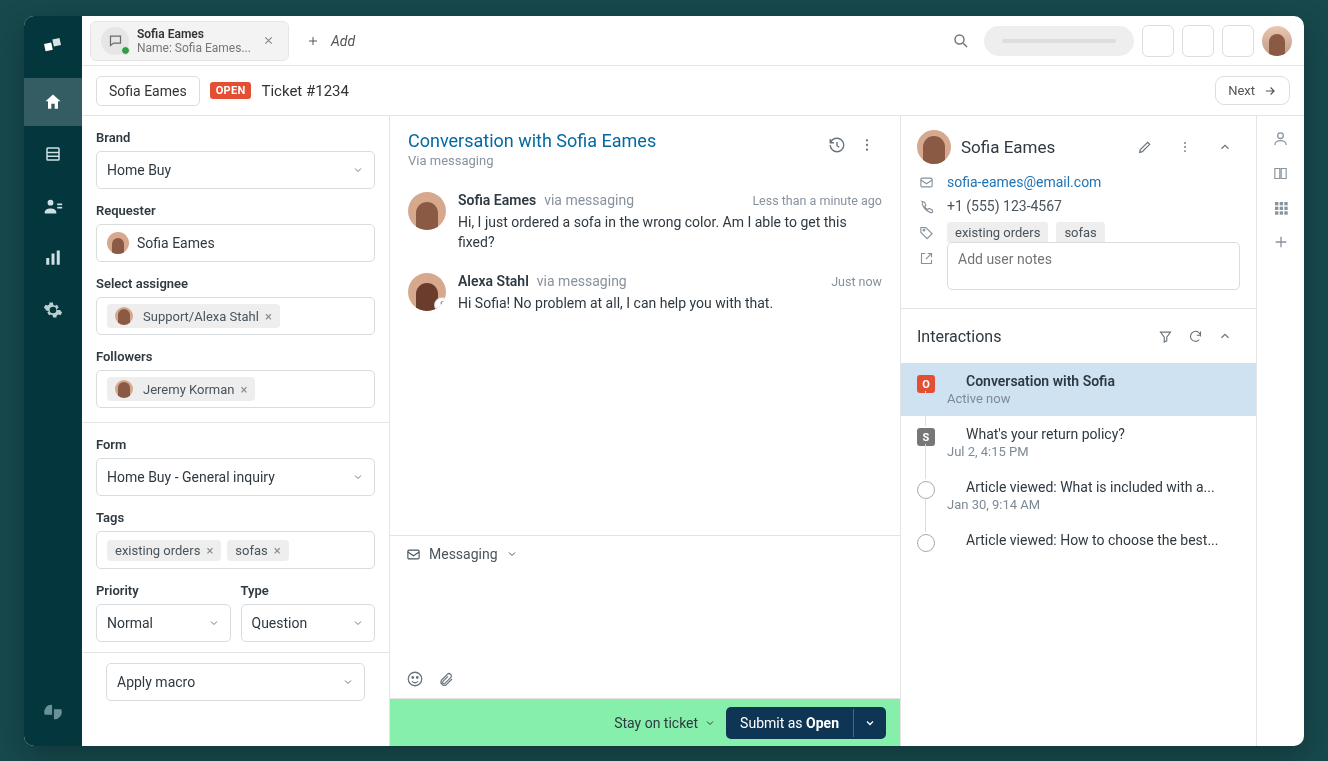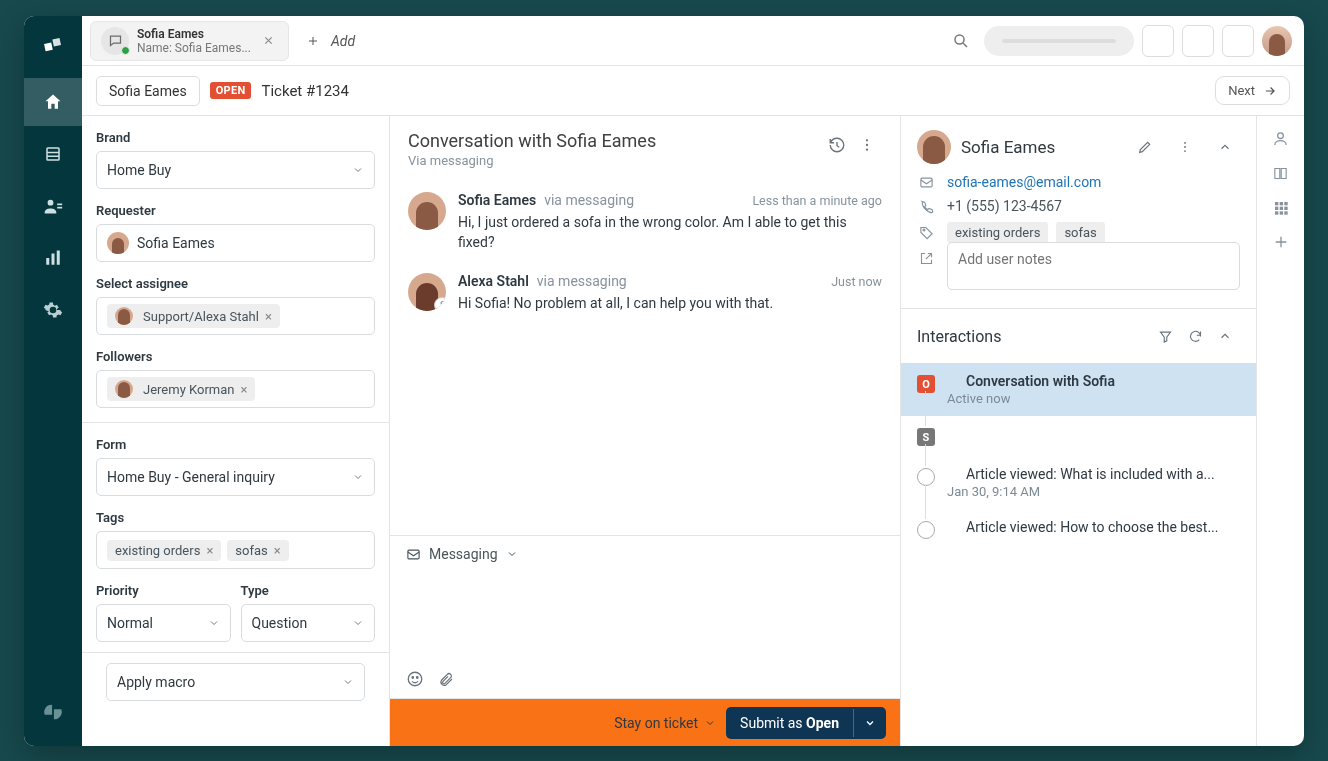--- a/index.html
+++ b/index.html
@@ -55,21 +55,21 @@
 .hr { height: 1px; background: #e4e4e4; margin: 4px -14px 14px; }
 .two { display: flex; gap: 10px; }
 .two .field { flex: 1; margin-bottom: 10px;}
 .macro-bar { border-top: 1px solid #e4e4e4; padding: 10px 24px; margin: 0 -14px; }
 .macro-bar .select { height: 38px; }
 
 
 .conv { flex: 1; display: flex; flex-direction: column; min-width: 0; }
 .conv-head { padding: 14px 18px 10px; display: flex; align-items: flex-start; }
 .conv-head .titles { flex: 1; }
-.conv-title { font-size: 18px; color: #404040; margin-bottom: 2px; }
+.conv-title { font-size: 18px; color: #0369a1; margin-bottom: 2px; }
 .conv-sub { font-size: 13px; color: #87929d; }
 .iconbtn { width: 30px; height: 30px; display: flex; align-items: center; justify-content: center; color: #68737d; cursor: pointer; border-radius: 4px; }
 .msgs { padding: 4px 18px 10px; flex: 1; overflow-y: auto; }
 .msg { display: flex; gap: 12px; padding: 10px 0; }
 .av { width: 38px; height: 38px; border-radius: 50%; flex: none; background:#d6a98f; overflow:hidden; display:flex; align-items:flex-end; justify-content:center; position:relative;}
 .av::after{content:""; width:22px; height:28px; background:#8b5a44; border-radius:11px 11px 0 0;}
 .av.agent::after{background:#6b3b2b;}
 .av .agent-b { position:absolute; bottom:-2px; right:-4px; width:16px; height:16px; border-radius:50%; background:#fff; border:1px solid #ccc; display:flex; align-items:center; justify-content:center; color:#777;}
 .mhead { display: flex; align-items: baseline; gap: 8px; }
 .mname { font-weight: 600; color: #2f3941; font-size: 14px; }
@@ -103,21 +103,21 @@
 .irow .mark { width: 18px; height: 18px; flex: none; border-radius: 3px; display: flex; align-items: center; justify-content: center; font-size: 11px; font-weight: 700; color: #fff; margin-top: 2px; }
 .irow .mark.open { background: #e34f32; }
 .irow .mark.circle { background: #fff; border: 1.5px solid #aaa; border-radius: 50%; }
 .irow .mark.sq { background: #777; border-radius: 3px;}
 .irow .line { position: absolute; left: 24px; top: 28px; bottom: -10px; width: 1px; background: #ddd; }
 .irow .tx .h { font-size: 14px; color: #2f3941; white-space: nowrap; overflow: hidden; text-overflow: ellipsis; max-width: 270px; margin-left: 19px;}
 .irow.active .tx .h { font-weight: 600; }
 .irow .tx .s { font-size: 13px; color: #7d8a96; margin-top: 2px; }
 
 
-.footer { height: 48px; border-top: 1px solid #e4e4e4; display: flex; align-items: center; padding: 0 14px; gap: 10px; background:#f97316;}
+.footer { height: 48px; border-top: 1px solid #e4e4e4; display: flex; align-items: center; padding: 0 14px; gap: 10px; background:#86efac;}
 .footer .grow { flex: 1; }
 .stay { font-size: 14px; color: #2f3941; display: flex; align-items: center; gap: 6px; cursor: pointer; }
 .submit { background: #0f3554; color: #fff; border-radius: 5px; display: flex; align-items: center; overflow: hidden; cursor: pointer; }
 .submit .main-b { padding: 8px 14px; font-size: 14px; }
 .submit .main-b b { font-weight: 700; }
 .submit .drop { padding: 8px 10px; border-left: 1px solid rgba(255,255,255,.25); }
 
 
 .rail { width: 48px; border-left: 1px solid #e4e4e4; display: flex; flex-direction: column; align-items: center; padding-top: 14px; gap: 18px; color: #87929d; }
 .rail .ic { cursor: pointer; }
@@ -517,20 +517,24 @@
             <span class="mark open">O</span>
             <div class="line"></div>
             <div class="tx">
                 <div class="h">Conversation with Sofia</div>
                 <div class="s">Active now</div>
               </div>
           </div>
           <div class="irow">
             <span class="mark sq">S</span>
             <div class="line"></div>
+            <div class="tx">
+                <div class="h">What's your return policy?</div>
+                <div class="s">Jul 2, 4:15 PM</div>
+              </div>
           </div>
           <div class="irow">
             <span class="mark circle"></span>
             <div class="line"></div>
             <div class="tx">
                 <div class="h">Article viewed: What is included with a...</div>
                 <div class="s">Jan 30, 9:14 AM</div>
               </div>
           </div>
           <div class="irow">

